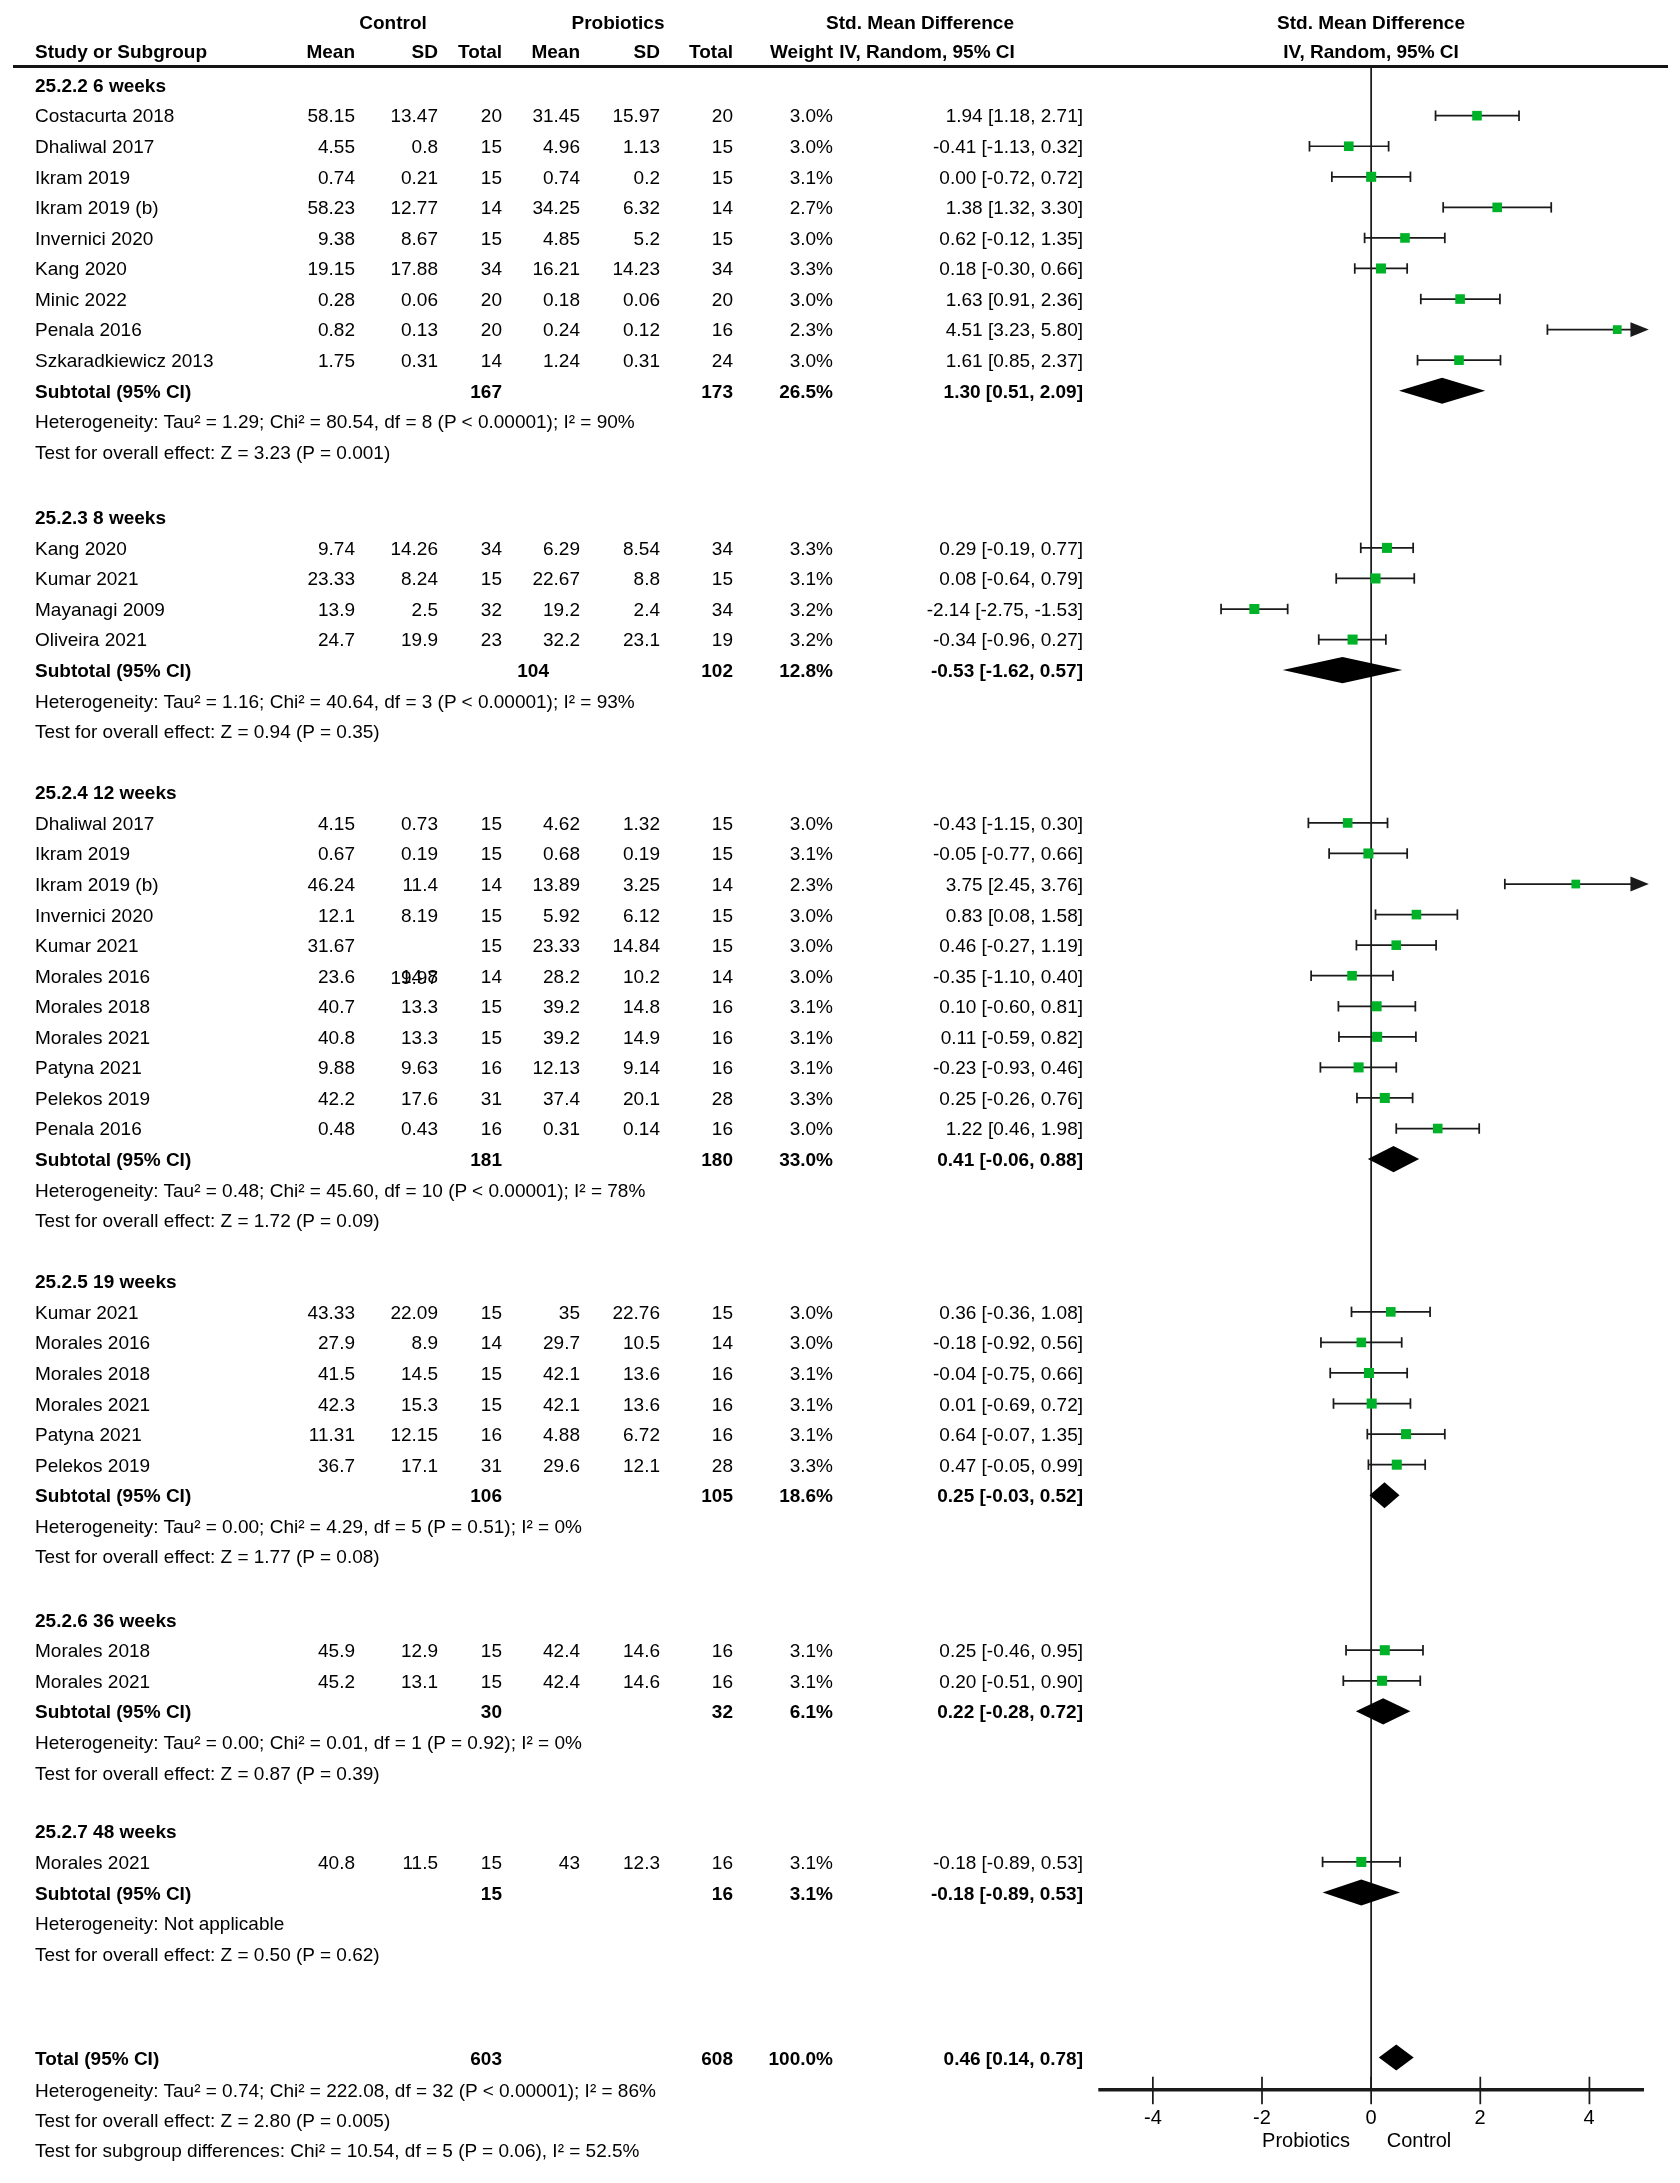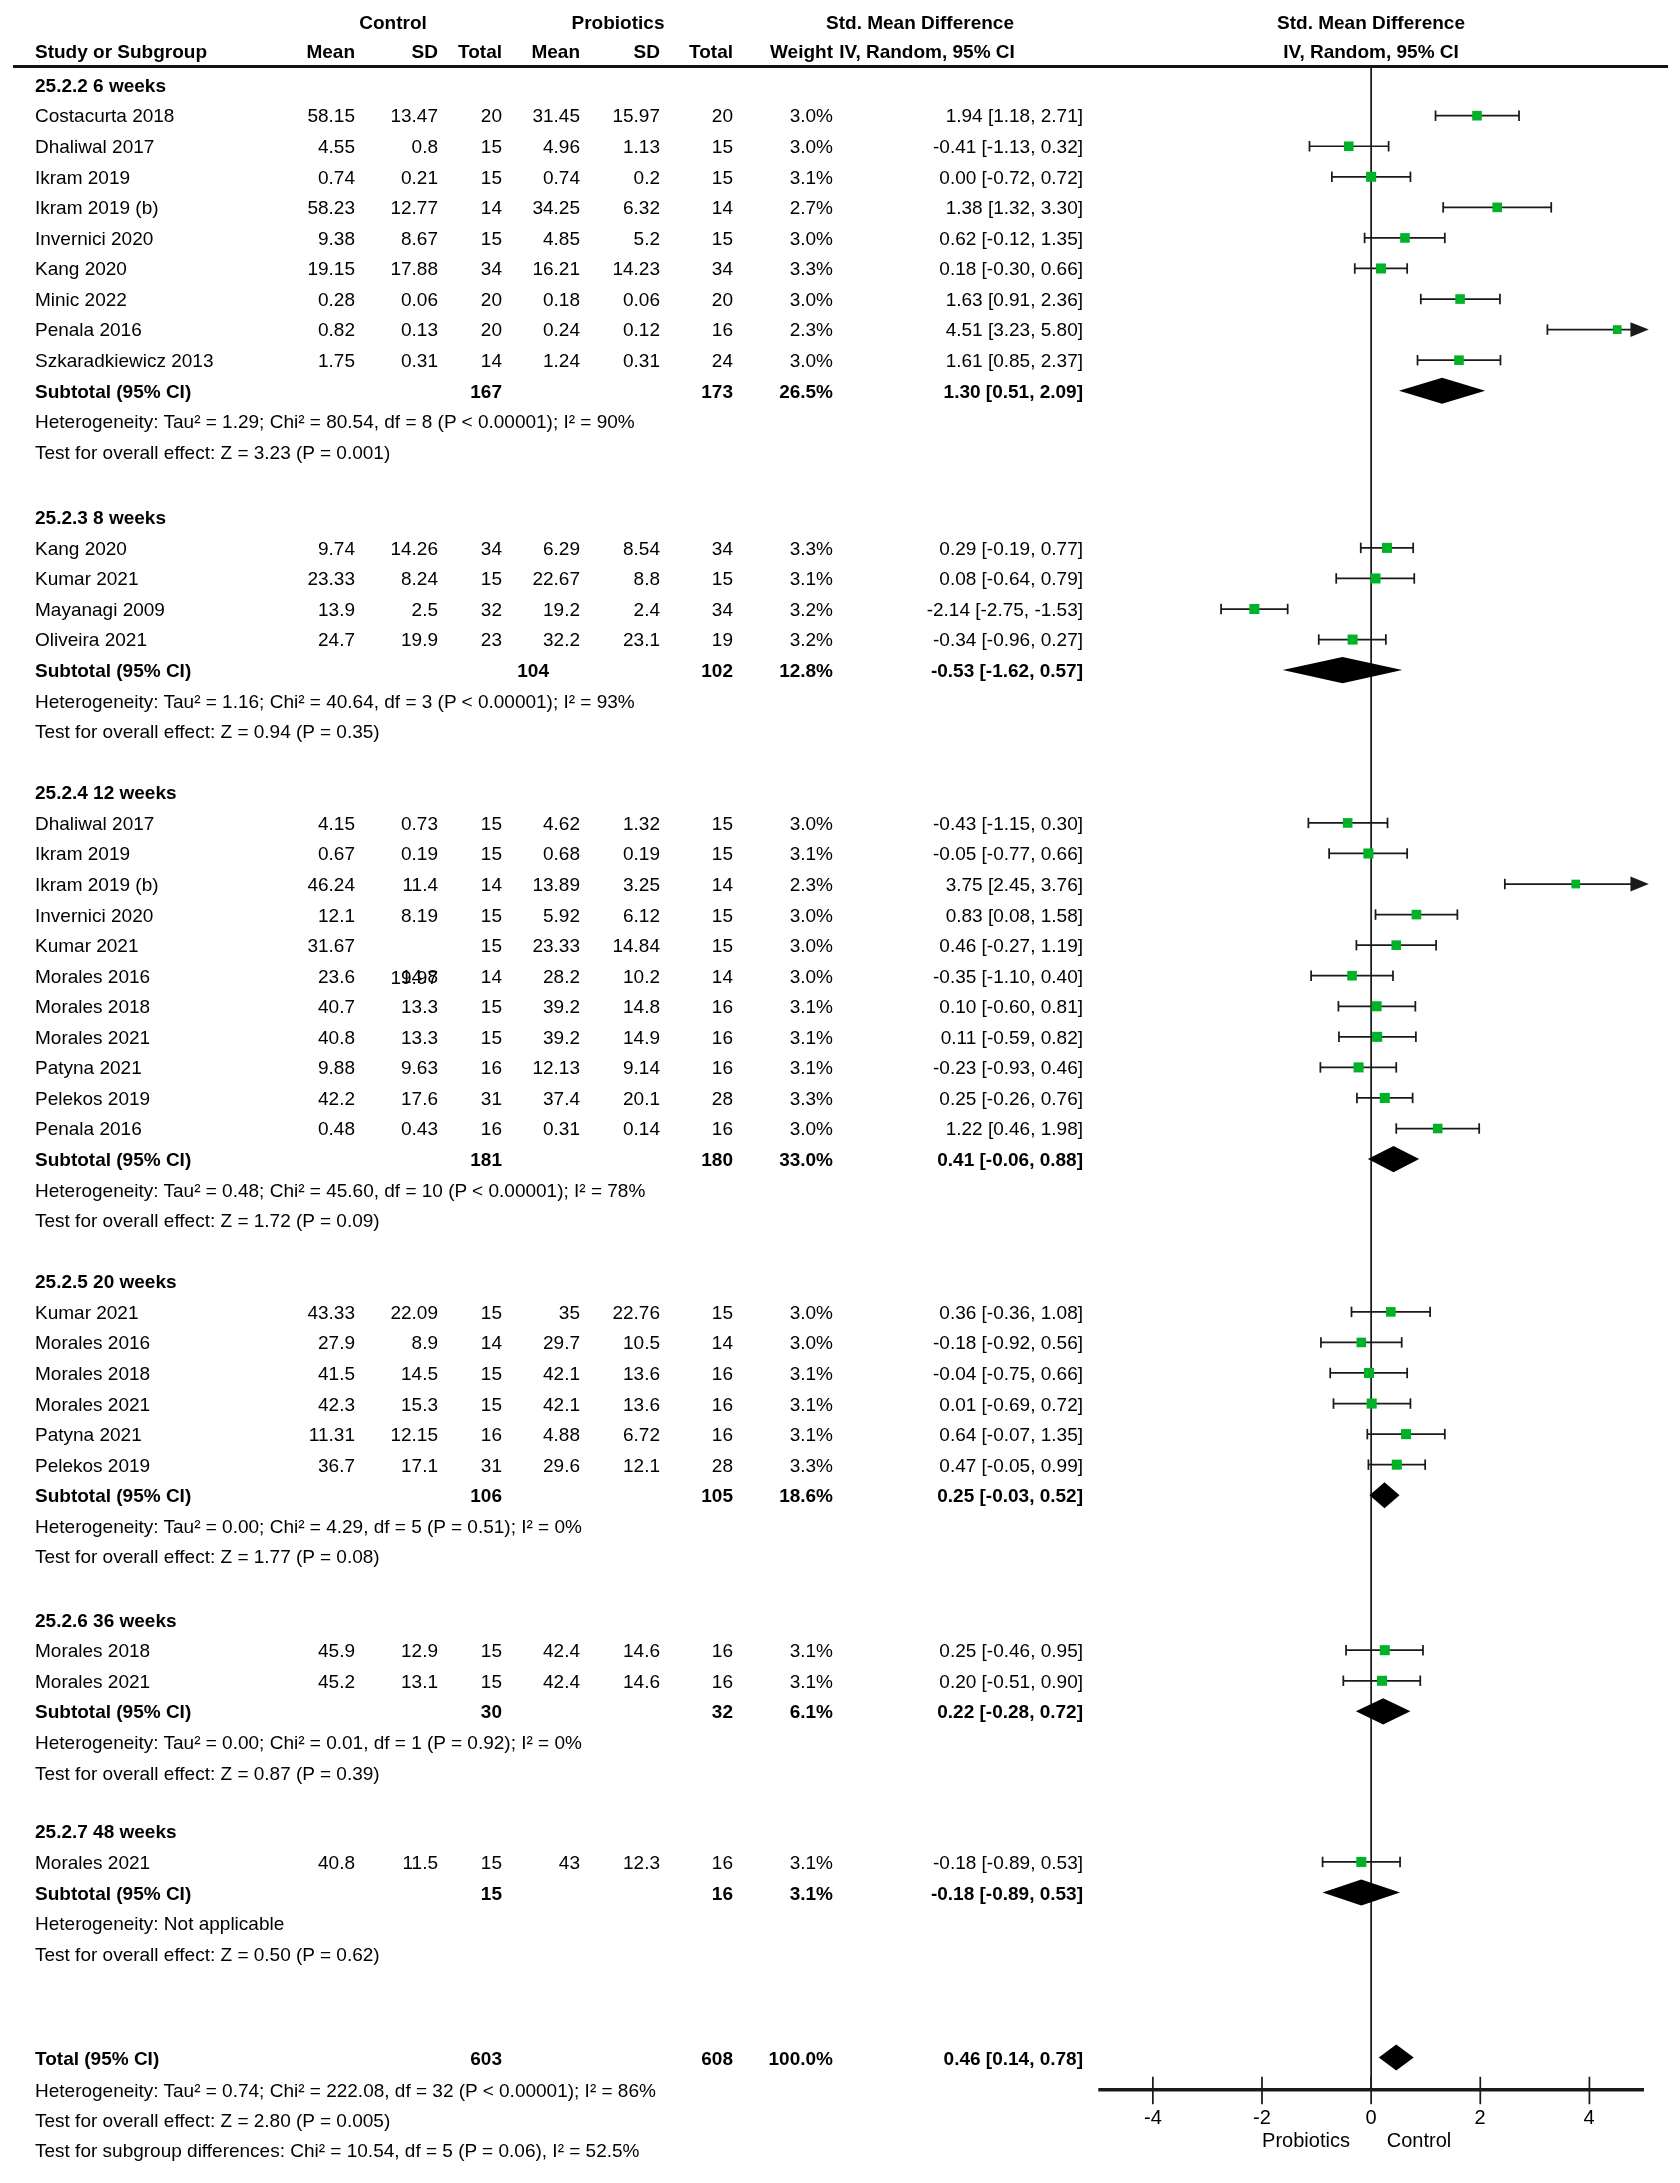--- a/index.html
+++ b/index.html
@@ -494,21 +494,21 @@
         <span class="cell" style="right: 848px;">33.0%</span>
         <span class="cell" style="right: 598px;">0.41 [-0.06, 0.88]</span>
       </div>
       <div class="row" style="top: 1175px;">
         <span class="cell" style="left: 35px;">Heterogeneity: Tau² = 0.48; Chi² = 45.60, df = 10 (P &lt; 0.00001); I² = 78%</span>
       </div>
       <div class="row" style="top: 1205px;">
         <span class="cell" style="left: 35px;">Test for overall effect: Z = 1.72 (P = 0.09)</span>
       </div>
       <div class="row bold" style="top: 1266px;">
-        <span class="cell" style="left: 35px;">25.2.5 20 weeks</span>
+        <span class="cell" style="left: 35px;">25.2.5 19 weeks</span>
       </div>
       <div class="row" style="top: 1297px;">
         <span class="cell" style="left: 35px;">Kumar 2021</span>
         <span class="cell" style="right: 1326px;">43.33</span>
         <span class="cell" style="right: 1243px;">22.09</span>
         <span class="cell" style="right: 1179px;">15</span>
         <span class="cell" style="right: 1101px;">35</span>
         <span class="cell" style="right: 1021px;">22.76</span>
         <span class="cell" style="right: 948px;">15</span>
         <span class="cell" style="right: 848px;">3.0%</span>

